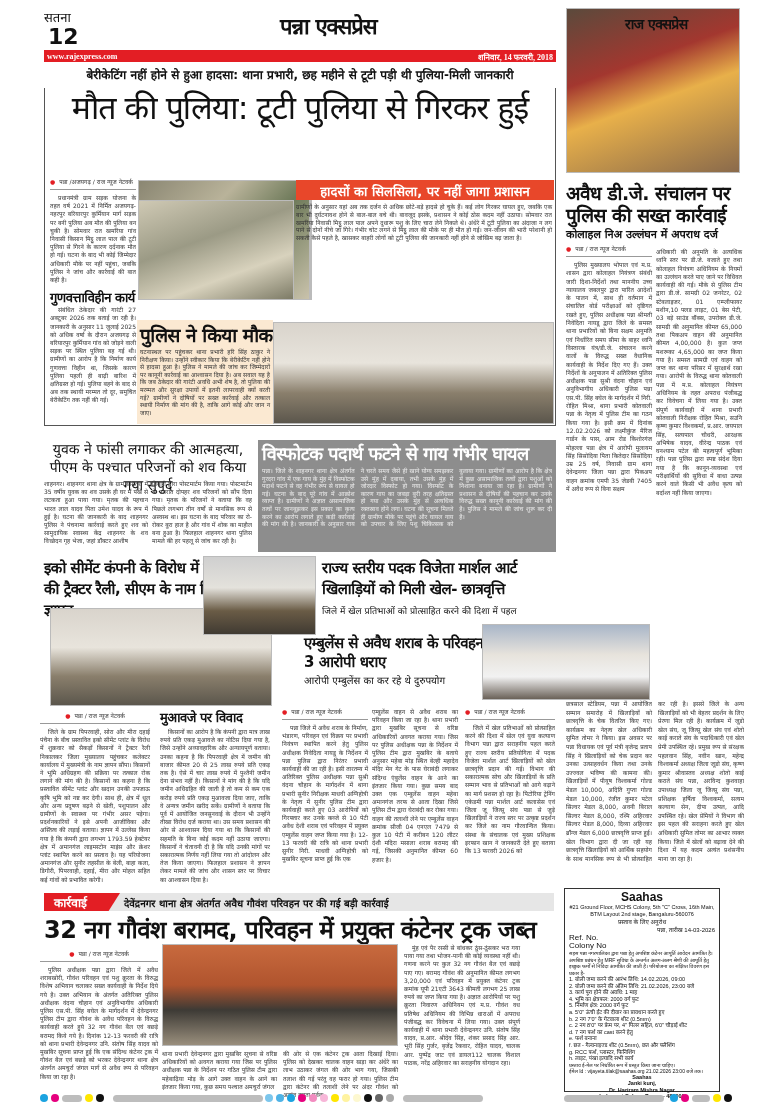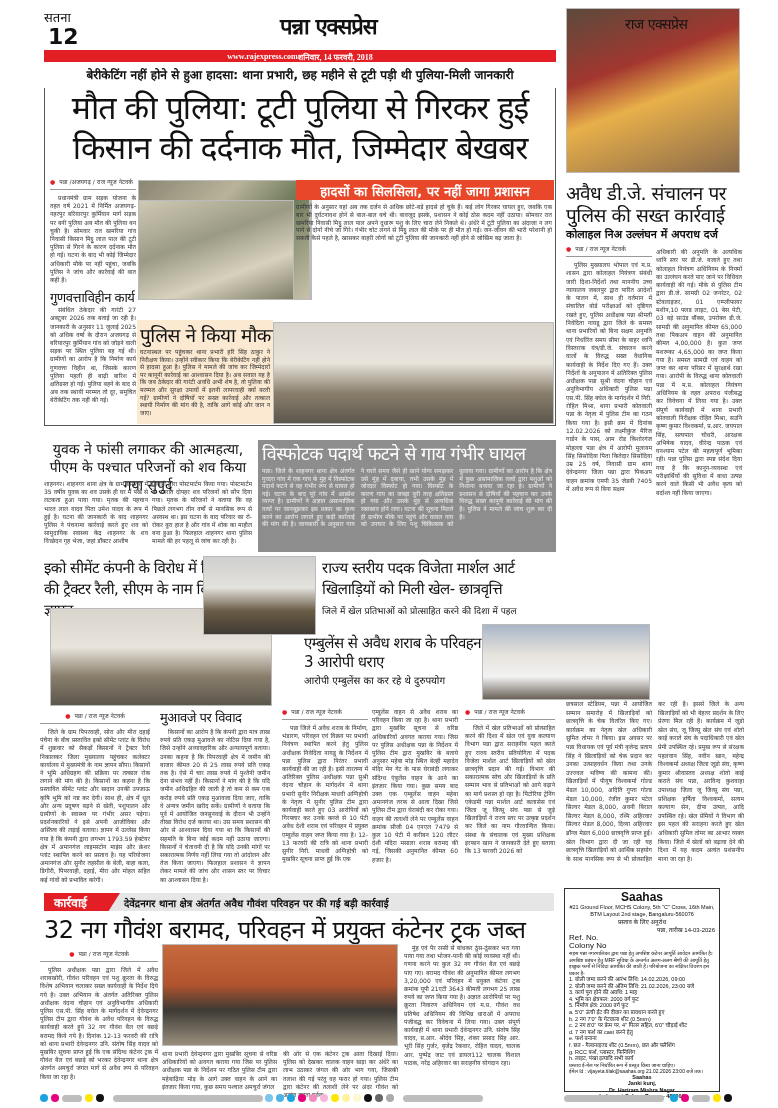--- a/index.html
+++ b/index.html
@@ -1,33 +1,33 @@
 <!DOCTYPE html>
 <html><head>
 <meta charset="utf-8">
 <style>
 *{box-sizing:border-box;margin:0;padding:0}
 body{width:778px;height:1108px;background:#fff;font-family:"DejaVu Sans",sans-serif;color:#111;position:relative;overflow:hidden}
 .abs{position:absolute}
 .masthead-city{left:44px;top:8px;font-size:13px;font-weight:normal}
 .masthead-page{left:48px;top:24px;font-size:22px;font-weight:bold}
 .masthead-title{left:280px;top:10px;font-size:22px;font-weight:bold;letter-spacing:-1px}
-.redbar{left:44px;top:50px;width:512px;height:12px;background:#e31e24;color:#fff;font-size:8px;font-family:"Liberation Serif",serif;font-weight:bold;display:flex;justify-content:center;align-items:center;padding:0 3px}
+.redbar{left:44px;top:50px;width:512px;height:12px;background:#e31e24;color:#fff;font-size:8px;font-family:"Liberation Serif",serif;font-weight:bold;display:flex;justify-content:space-between;align-items:center;padding:0 3px}
 .kicker{left:44px;top:66px;width:512px;font-size:12px;text-align:center;font-weight:bold}
 .main-head{left:44px;top:88px;width:512px;font-size:32px;font-weight:normal;line-height:40px;text-align:center;letter-spacing:-1px}
 .col{font-size:6px;line-height:8.2px;color:#333;text-align:justify}
 .byline{font-size:6px;color:#333;border-bottom:1px solid #999;padding-bottom:3px}
 .byline .dot{color:#e31e24;margin-right:4px}
 .photo{background:linear-gradient(135deg,#8a8672 0%,#b9b39a 35%,#6e7a5a 60%,#c9c2ab 100%);border:1px solid #bbb}
 .photo.p2{background:linear-gradient(160deg,#cfc9b4 0%,#9b9a85 40%,#d8d2bd 70%,#7d7b66 100%)}
 .photo.p3{background:linear-gradient(180deg,#d9d4cc 0%,#e8e4dc 40%,#8a7f6c 70%,#5b564c 100%)}
 .photo.p4{background:linear-gradient(180deg,#c86a3e 0%,#b0542e 40%,#3d3a35 65%,#9a8f7d 100%)}
 .photo.p5{background:linear-gradient(160deg,#5b4a3c 0%,#a3372f 35%,#e8b04a 55%,#8a6a4b 100%)}
 .redtag{background:#e8472a;color:#fff;font-weight:bold}
-.h2{font-weight:normal;letter-spacing:-0.5px}
+.h2{font-weight:bold;letter-spacing:-0.5px}
 .greybox{background:#8d8d8d;color:#fff}
 .creambox{background:#fbe9d2}
 .ad{border:1px solid #333;font-size:6px;line-height:8px;padding:2px 4px;font-family:"Liberation Sans",sans-serif}
 .regmark{width:8px;height:8px;border-radius:50%;display:inline-block;margin-right:3px}
 .greybar{height:7px;border-radius:4px;background:#bdbdbd;display:inline-block}
 </style>
 </head>
 <body>
 
 <div class="abs masthead-city">सतना</div>
@@ -35,21 +35,20 @@
 <div class="abs masthead-title">पन्ना एक्सप्रेस</div>
 <div class="abs redbar">
   <span>www.rajexpress.com</span>
   <span>शनिवार, 14 फरवरी, 2018</span>
 </div>
 
 <div class="abs kicker">बेरीकेटिंग नहीं होने से हुआ हादसा: थाना प्रभारी, छह महीने से टूटी पड़ी थी पुलिया-मिली जानकारी</div>
 <div class="abs" style="left:44px;top:88px;width:512px;height:338px;border:1px solid #555;border-top:none"></div>
 <div class="abs main-head">
   <div>मौत की पुलिया: टूटी पुलिया से गिरकर हुई</div>
-  <div>किसान की दर्दनाक मौत, जिम्मेदार बेखबर</div>
 </div>
 <div class="abs" style="left:50px;top:178px;width:86px">
   <div class="byline"><span class="dot">●</span><span>पन्ना /अजयगढ़ / राज न्यूज नेटवर्क</span></div>
   <div class="col" style="margin-top:4px;text-indent:8px">प्रधानमंत्री ग्राम सड़क योजना के तहत वर्ष 2021 में निर्मित अजयगढ़-नहरपुर बरियारपुर कुर्मियान मार्ग सड़क पर बनी पुलिया अब मौत की पुलिया बन चुकी है। सोमवार रात खमरिया गांव निवासी किसान मिट्ठू लाल पाल की टूटी पुलिया से गिरने के कारण दर्दनाक मौत हो गई। घटना के बाद भी कोई जिम्मेदार अधिकारी मौके पर नहीं पहुंचा, जबकि पुलिस ने जांच और कार्रवाई की बात कही है।</div>
   <div class="h2" style="font-size:13px;margin-top:4px">गुणवत्ताविहीन कार्य</div>
   <div class="col" style="text-indent:8px">संबंधित ठेकेदार की गारंटी 27 अक्टूबर 2026 तक बताई जा रही है। जानकारी के अनुसार 11 जुलाई 2025 को अधिक वर्षा के दौरान अजयगढ़ से बरियारपुर कुर्मियान गांव को जोड़ने वाली सड़क पर स्थित पुलिया बह गई थी। ग्रामीणों का आरोप है कि निर्माण कार्य गुणवत्ता विहीन था, जिसके कारण पुलिया पहली ही बाढ़ी बारिश में क्षतिग्रस्त हो गई। पुलिया बहने के बाद से अब तक स्थायी मरम्मत तो दूर, समुचित बेरीकेटिंग तक नहीं की गई।</div>
 </div>
 <div class="abs photo" style="left:138px;top:180px;width:172px;height:120px"></div>
 <div class="abs photo p2" style="left:310px;top:180px;width:0px;height:120px"></div>
 <div class="abs redtag" style="left:296px;top:180px;width:258px;height:20px;font-size:13px;padding:2px 4px;text-align:center">हादसों का सिलसिला, पर नहीं जागा प्रशासन</div>

